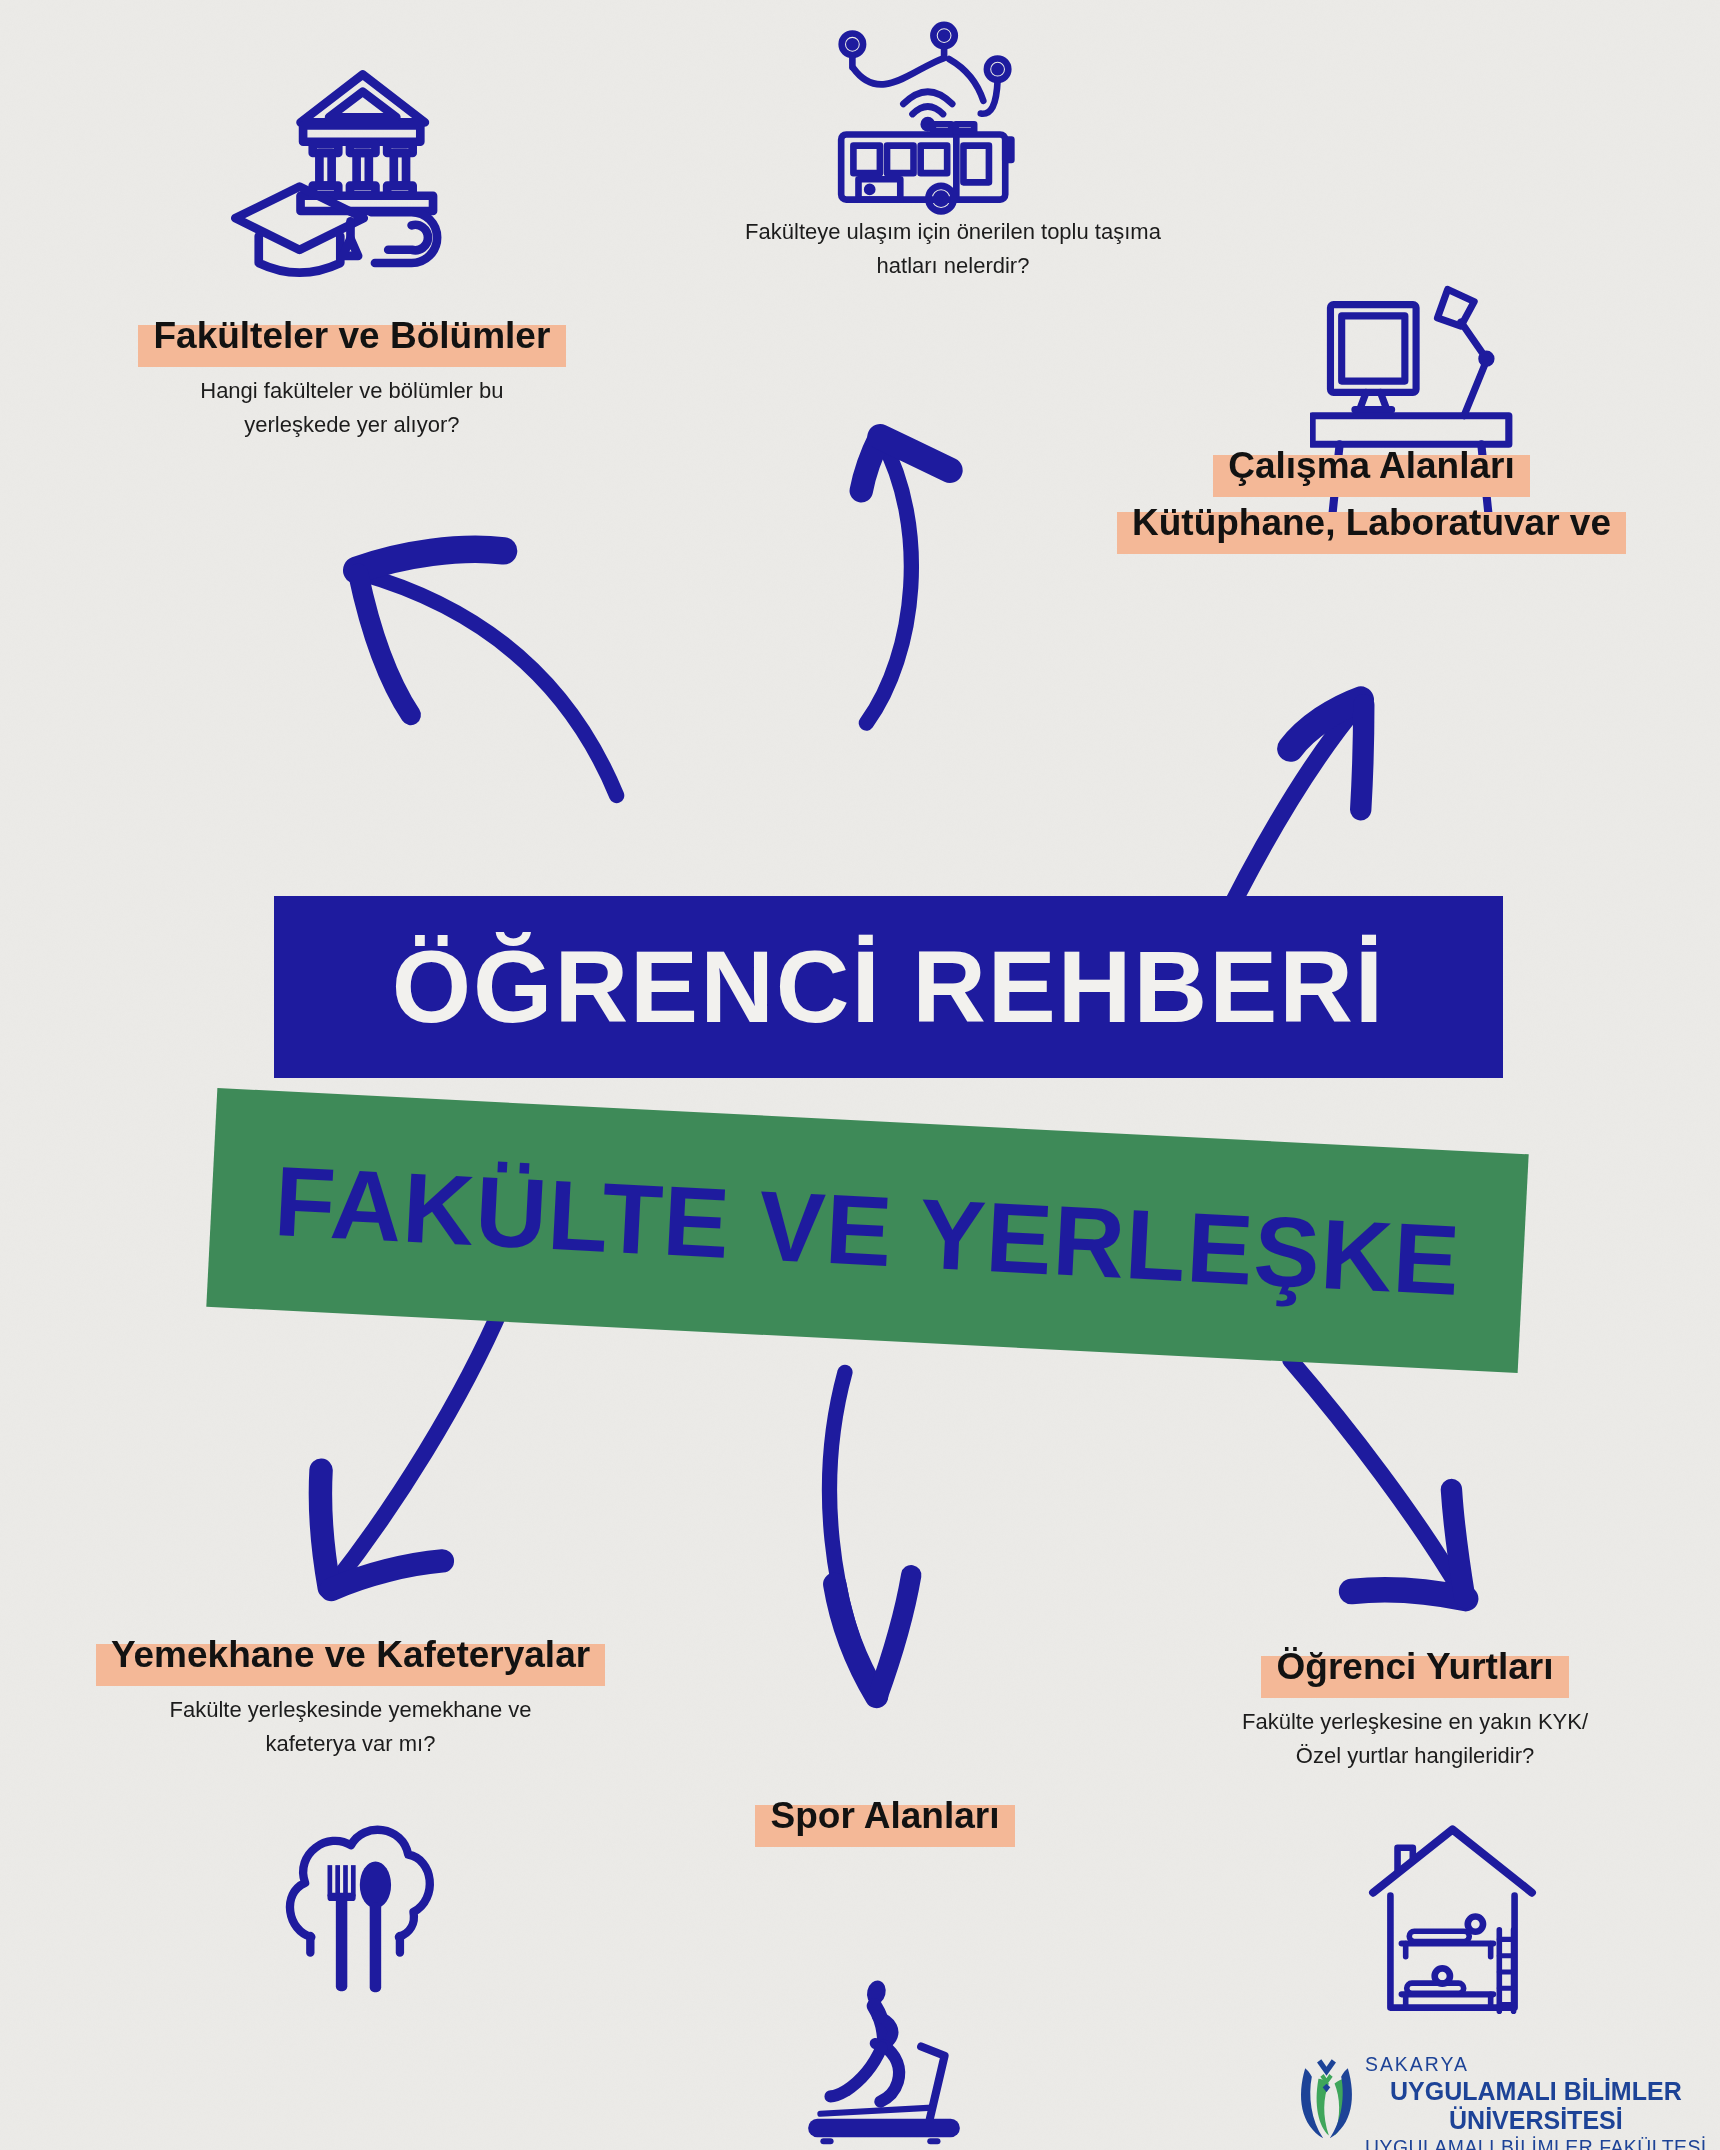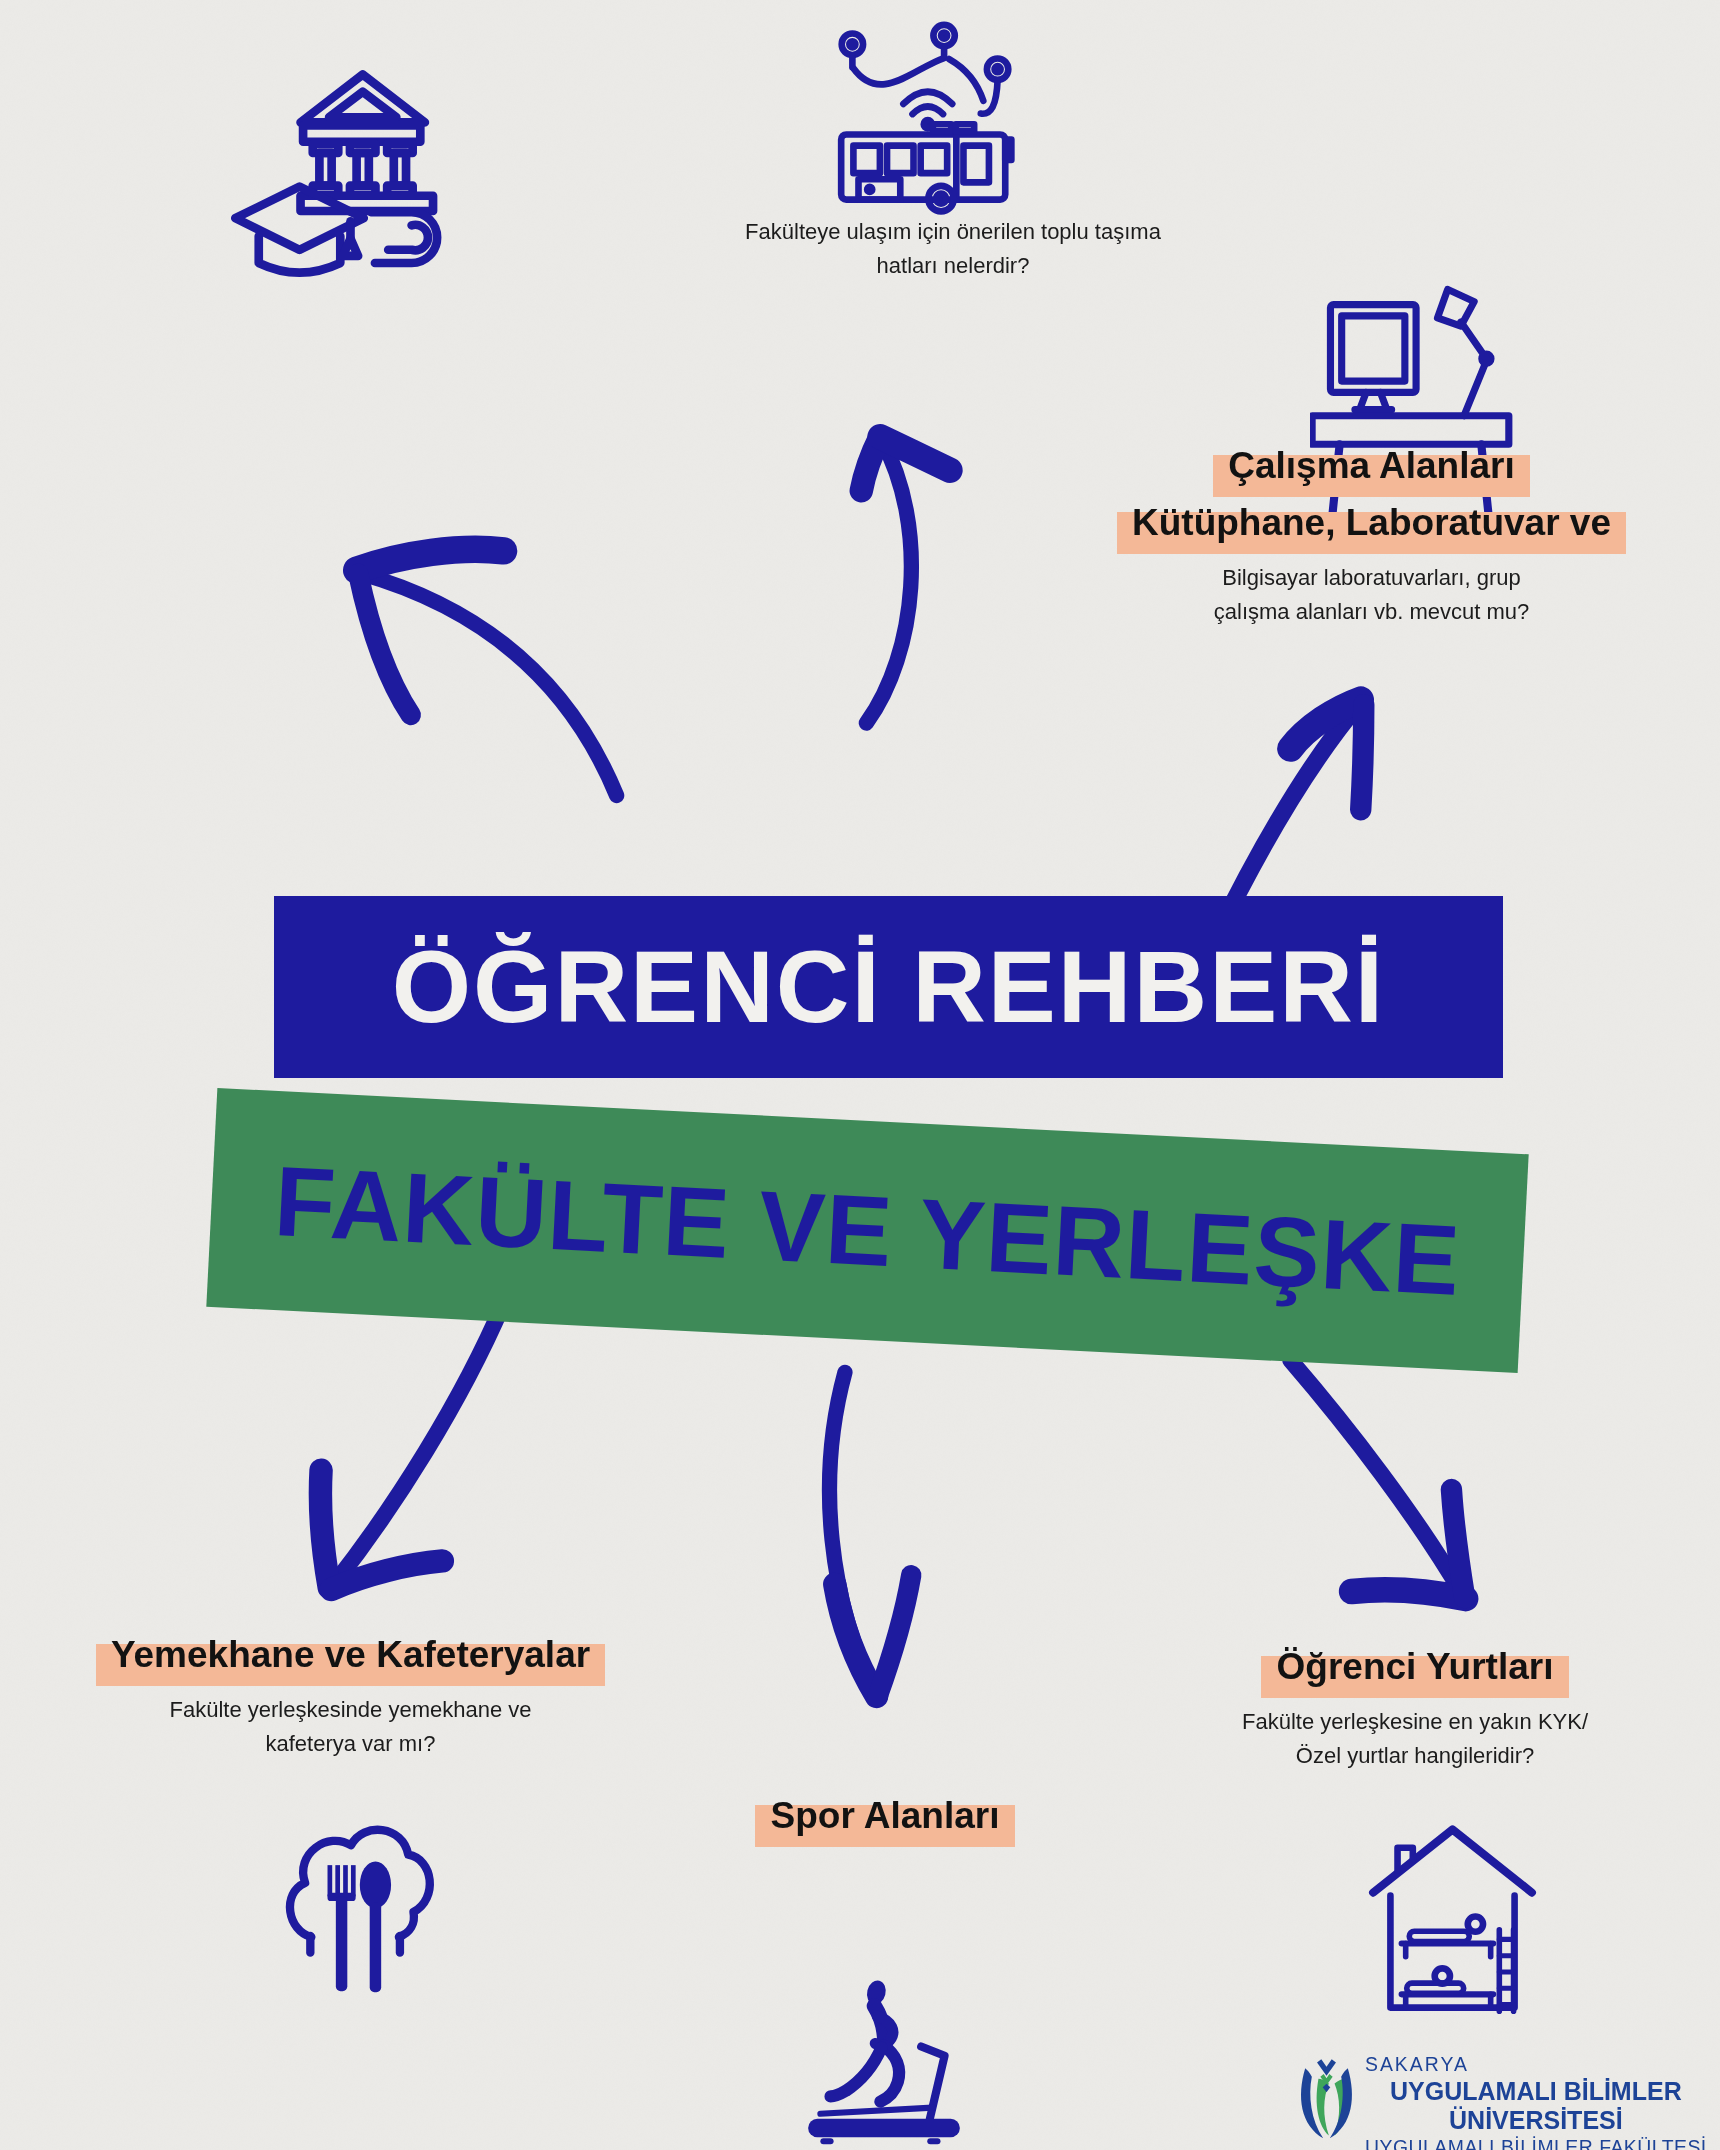--- a/index.html
+++ b/index.html
@@ -110,20 +110,25 @@
         <rect x="330" y="246" width="50" height="18"></rect>
       <rect x="160" y="266" width="260" height="30"></rect>
       <path d="M 298,298 H 378 A 50,50 0 1 1 378,398 H 306"></path>
       <path d="M 378,324 A 25,25 0 1 1 378,372 H 332"></path>
       <path d="M 32,310 L 158,248 L 284,310 L 158,372 Z"></path>
       <path d="M 78,345 L 78,398 Q 158,436 238,398 L 238,345"></path>
       <line x1="258" y1="316" x2="258" y2="350"></line>
       <path d="M 258,350 L 243,384 L 273,384 Z"></path>
     </g>
   </svg>
+  <section class="node" style="left:20.4px;top:310px;width:663px">
+    <h3 class="title"><span class="hl">Fakülteler ve Bölümler</span></h3>
+    <p class="body">Hangi fakülteler ve bölümler bu
+yerleşkede yer alıyor?</p>
+  </section>
 
   <svg class="icon" style="left:832px;top:6.1px" width="214" height="209" viewBox="0 0 420 410">
     <g stroke="currentColor" stroke-width="13" fill="none" stroke-linejoin="round" stroke-linecap="round">
       <circle cx="40" cy="75" r="21"></circle>
         <circle cx="40" cy="75" r="6" fill="currentColor"></circle>
       <line x1="40" y1="97" x2="40" y2="120"></line>
       <circle cx="220" cy="58" r="21"></circle>
         <circle cx="220" cy="58" r="6" fill="currentColor"></circle>
       <line x1="220" y1="80" x2="220" y2="98"></line>
       <circle cx="325" cy="124" r="21"></circle>
@@ -164,22 +169,20 @@
       <path d="M 336,344 L 352,500" stroke-width="16"></path>
       <path d="M 302,288 L 346,180"></path>
       <circle cx="346" cy="176" r="9" fill="currentColor"></circle>
       <path d="M 346,176 L 296,104"></path>
       <path d="M 250,96 L 270,40 L 322,64 L 296,112 Z"></path>
     </g>
   </svg>
   <section class="node" style="left:1040px;top:439px;width:663px">
     <h3 class="title" style="margin-top:1px"><span class="hl">Çalışma Alanları</span></h3>
     <h3 class="title"><span class="hl">Kütüphane, Laboratuvar ve</span></h3>
-    <p class="body">Bilgisayar laboratuvarları, grup
-çalışma alanları vb. mevcut mu?</p>
   </section>
 
   <div class="banner-green">
     <span>FAKÜLTE VE YERLEŞKE</span>
   </div>
   <div class="banner-blue">
     <span>ÖĞRENCİ REHBERİ</span>
   </div>
 
   <section class="node" style="left:9px;top:1629px;width:683px">

